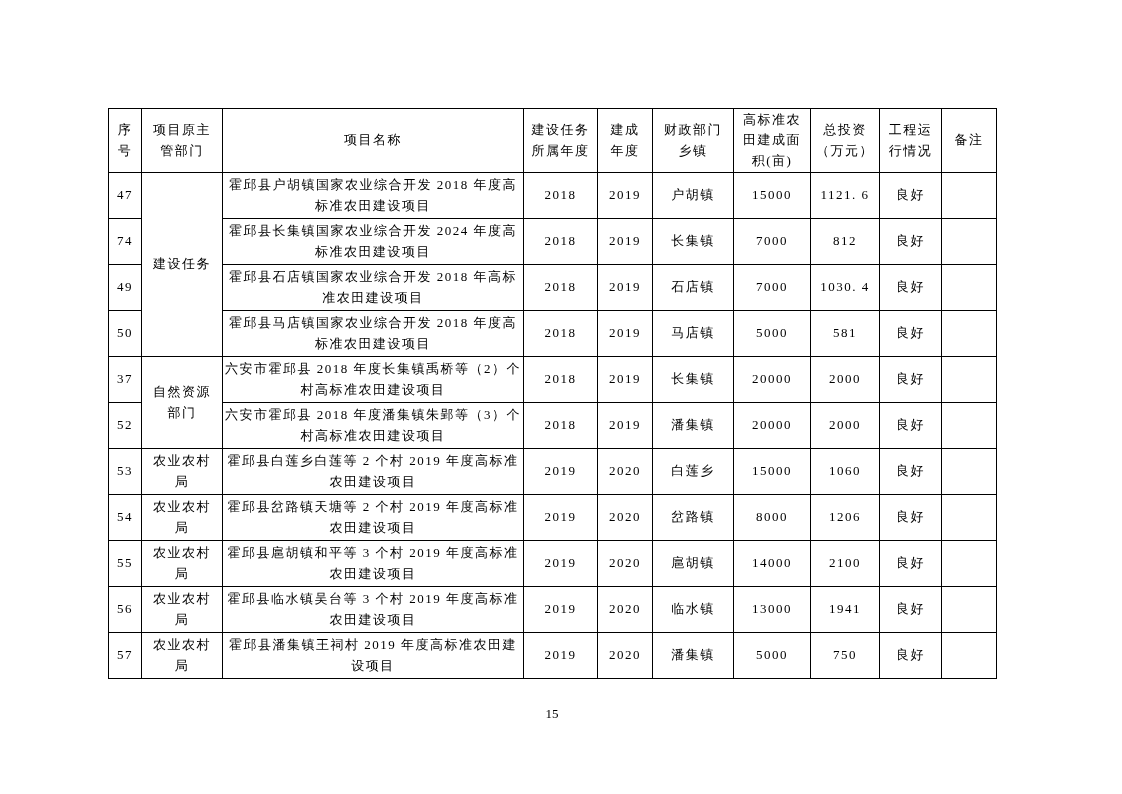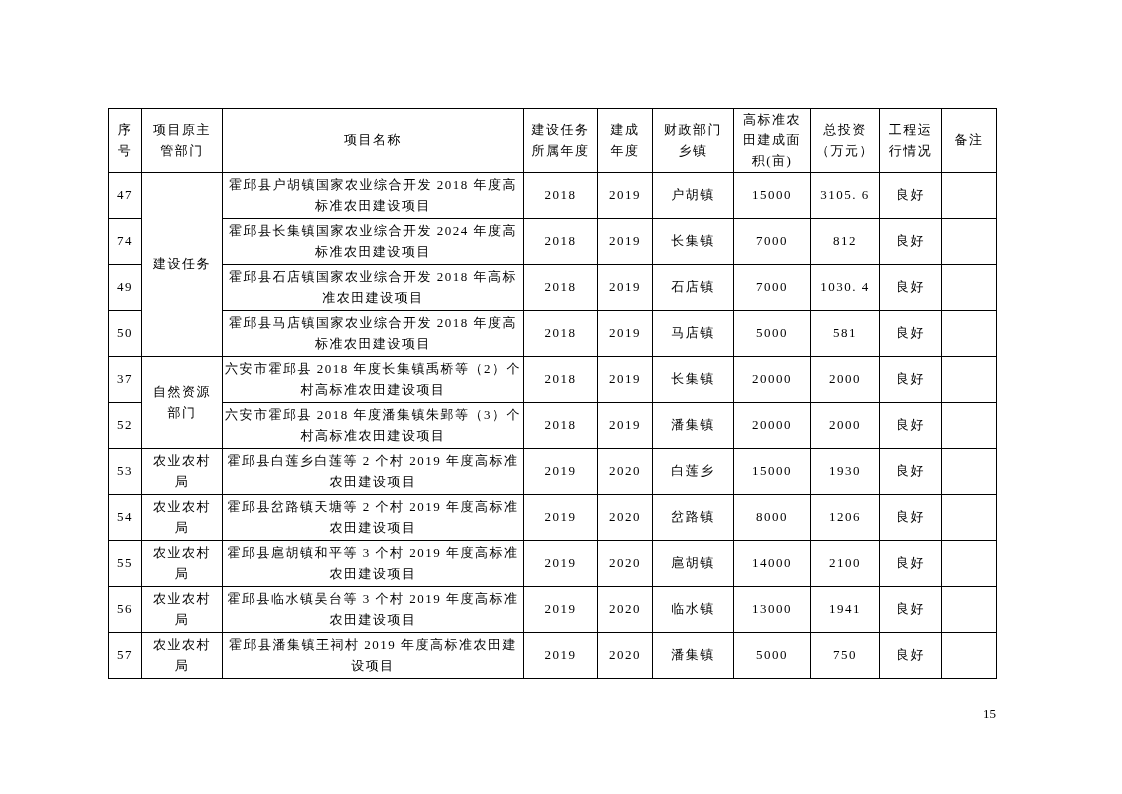--- a/index.html
+++ b/index.html
@@ -54,21 +54,21 @@
   td[data-col="built_year"],
   td[data-col="area"],
   td[data-col="investment"] {
     letter-spacing: 0.5px;
   }
   .page-number {
     position: absolute;
     left: 108px;
     top: 706px;
     width: 888px;
-    text-align: right;
+    text-align: center;
     font-size: 13px;
   }
 </style>
 </head>
 <body>
 
 <div class="page">
 
   <table class="projects">
     <colgroup>
@@ -108,21 +108,21 @@
     </thead>
     <tbody>
         <tr>
     <td data-col="no">47</td>
     <td data-col="dept" rowspan="4">建设任务</td>
     <td data-col="name">霍邱县户胡镇国家农业综合开发 2018 年度高标准农田建设项目</td>
     <td data-col="task_year">2018</td>
     <td data-col="built_year">2019</td>
     <td data-col="township">户胡镇</td>
     <td data-col="area">15000</td>
-    <td data-col="investment">3105. 6</td>
+    <td data-col="investment">1121. 6</td>
     <td data-col="status">良好</td>
     <td data-col="remark"></td>
   </tr>
         <tr>
     <td data-col="no">74</td>
 
     <td data-col="name">霍邱县长集镇国家农业综合开发 2024 年度高标准农田建设项目</td>
     <td data-col="task_year">2018</td>
     <td data-col="built_year">2019</td>
     <td data-col="township">长集镇</td>
@@ -182,21 +182,21 @@
   </tr>
         <tr>
     <td data-col="no">53</td>
     <td data-col="dept">农业农村
 局</td>
     <td data-col="name">霍邱县白莲乡白莲等 2 个村 2019 年度高标准农田建设项目</td>
     <td data-col="task_year">2019</td>
     <td data-col="built_year">2020</td>
     <td data-col="township">白莲乡</td>
     <td data-col="area">15000</td>
-    <td data-col="investment">1930</td>
+    <td data-col="investment">1060</td>
     <td data-col="status">良好</td>
     <td data-col="remark"></td>
   </tr>
         <tr>
     <td data-col="no">54</td>
     <td data-col="dept">农业农村
 局</td>
     <td data-col="name">霍邱县岔路镇天塘等 2 个村 2019 年度高标准农田建设项目</td>
     <td data-col="task_year">2019</td>
     <td data-col="built_year">2020</td>

